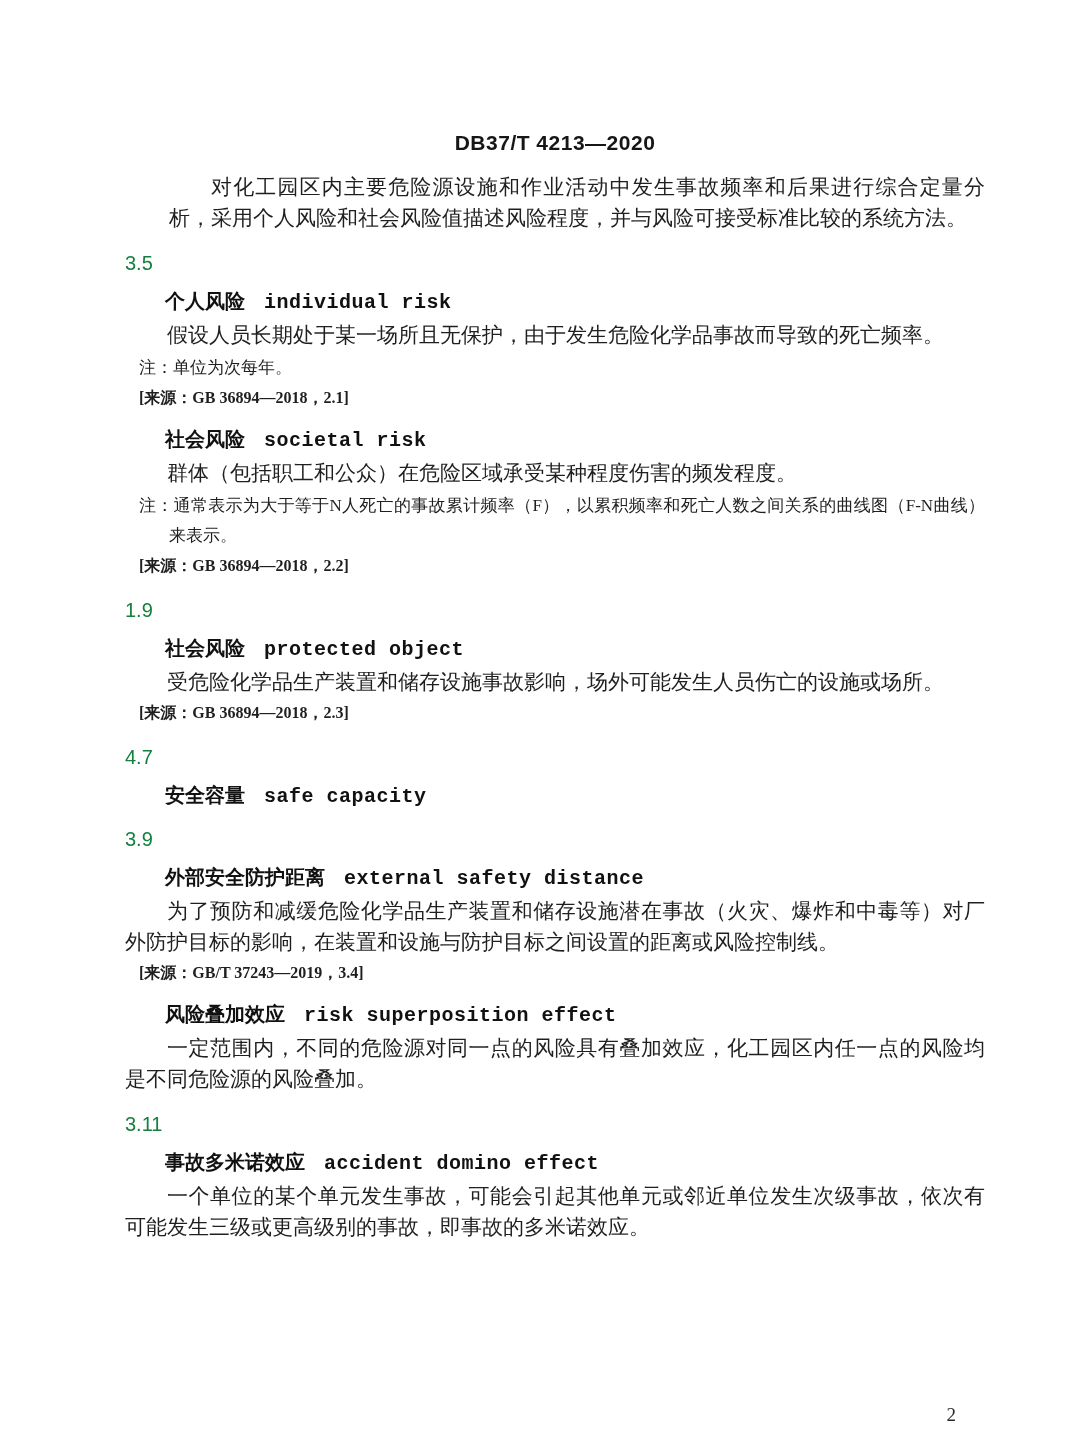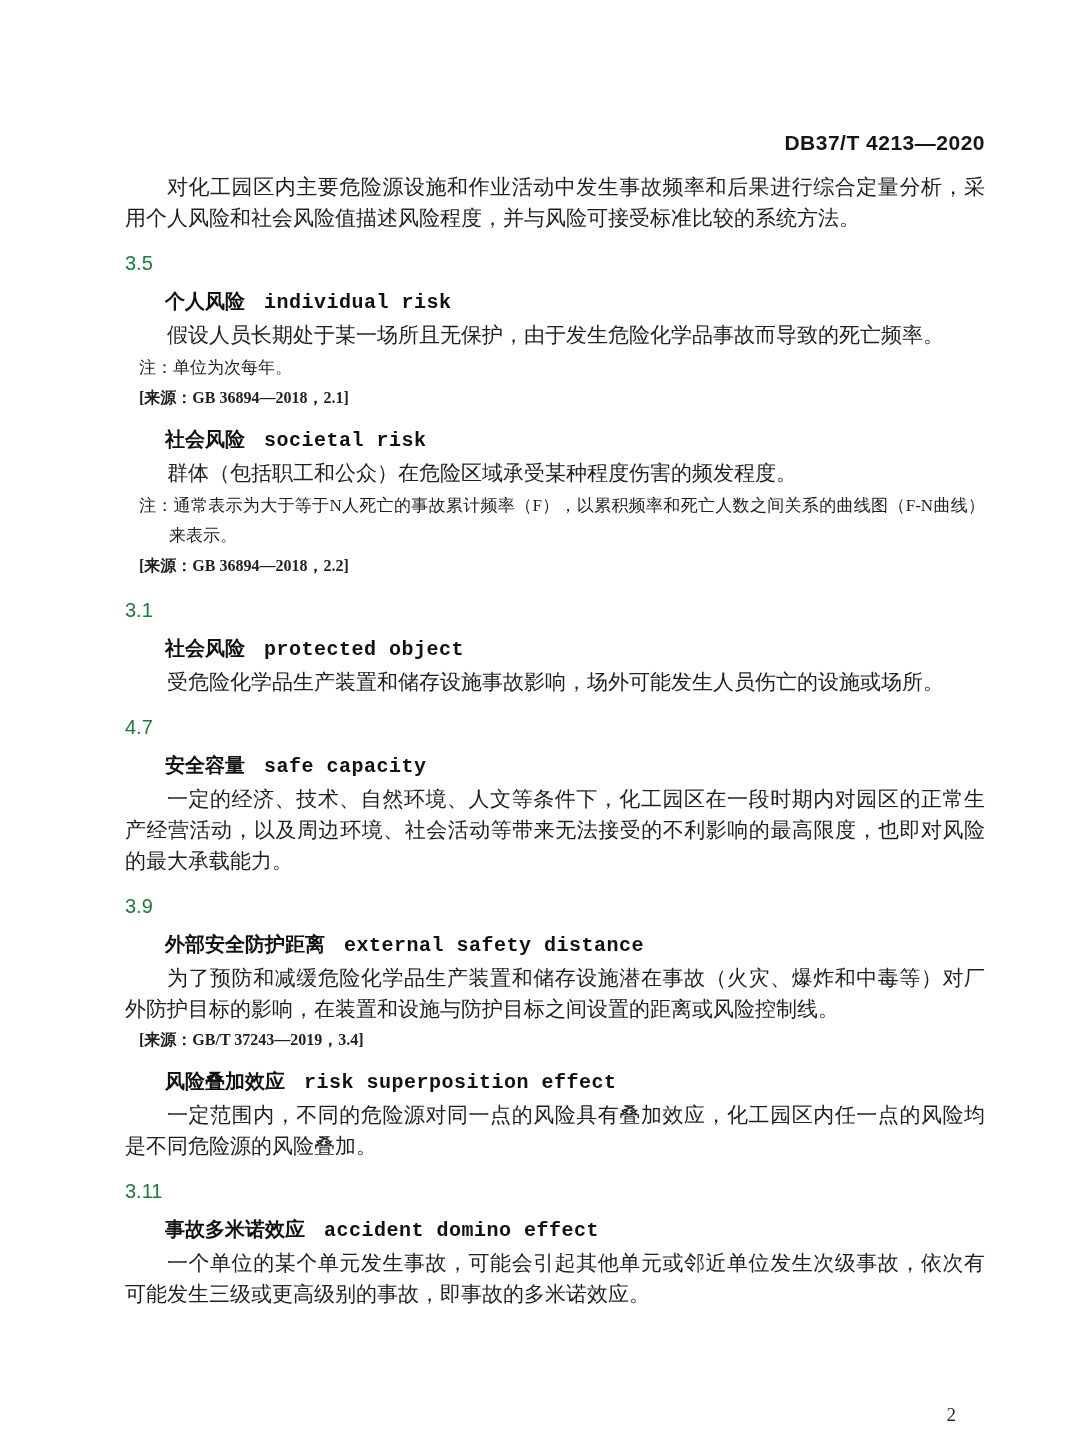--- a/index.html
+++ b/index.html
@@ -12,38 +12,39 @@
     width: 1080px;
     height: 1448px;
     background: #ffffff;
     color: #1f1f1f;
     font-family: "Liberation Serif", serif;
     overflow: hidden;
     box-sizing: border-box;
     padding: 131px 95px 0 125px;
   }
   .doc-header {
-    text-align: right;
+    text-align: center;
     font-family: "Liberation Sans", sans-serif;
     font-weight: bold;
     font-size: 21px;
     line-height: 24px;
     letter-spacing: 0.5px;
     color: #161616;
   }
   .para {
     margin: 0;
     font-size: 21px;
     line-height: 31px;
     text-align: justify;
     text-justify: inter-ideograph;
   }
   .intro {
     margin-top: 17px;
     text-indent: 42px;
+    margin-left: 44px;
   }
   .sec-num {
     font-family: "Liberation Sans", sans-serif;
     font-size: 20px;
     line-height: 24px;
     margin-top: 17px;
     color: #15803d;
   }
   .term-line {
     margin: 13px 0 0 40px;
@@ -112,35 +113,35 @@
     <div class="term-line">
       <span class="term-zh">社会风险</span>
       <span class="term-en">societal risk</span>
     </div>
     <p class="para def">群体（包括职工和公众）在危险区域承受某种程度伤害的频发程度。</p>
     <p class="note">注：通常表示为大于等于N人死亡的事故累计频率（F），以累积频率和死亡人数之间关系的曲线图（F-N曲线）来表示。</p>
     <p class="source">[来源：GB 36894—2018，2.2]</p>
   </section>
 
   <section>
-    <div class="sec-num">3.1</div>
+    <div class="sec-num">1.9</div>
     <div class="term-line">
       <span class="term-zh">社会风险</span>
       <span class="term-en">protected object</span>
     </div>
     <p class="para def">受危险化学品生产装置和储存设施事故影响，场外可能发生人员伤亡的设施或场所。</p>
+    <p class="source">[来源：GB 36894—2018，2.3]</p>
   </section>
 
   <section>
     <div class="sec-num">4.7</div>
     <div class="term-line">
       <span class="term-zh">安全容量</span>
       <span class="term-en">safe capacity</span>
     </div>
-    <p class="para def">一定的经济、技术、自然环境、人文等条件下，化工园区在一段时期内对园区的正常生产经营活动，以及周边环境、社会活动等带来无法接受的不利影响的最高限度，也即对风险的最大承载能力。</p>
   </section>
 
   <section>
     <div class="sec-num">3.9</div>
     <div class="term-line">
       <span class="term-zh">外部安全防护距离</span>
       <span class="term-en">external safety distance</span>
     </div>
     <p class="para def">为了预防和减缓危险化学品生产装置和储存设施潜在事故（火灾、爆炸和中毒等）对厂外防护目标的影响，在装置和设施与防护目标之间设置的距离或风险控制线。</p>
     <p class="source">[来源：GB/T 37243—2019，3.4]</p>

